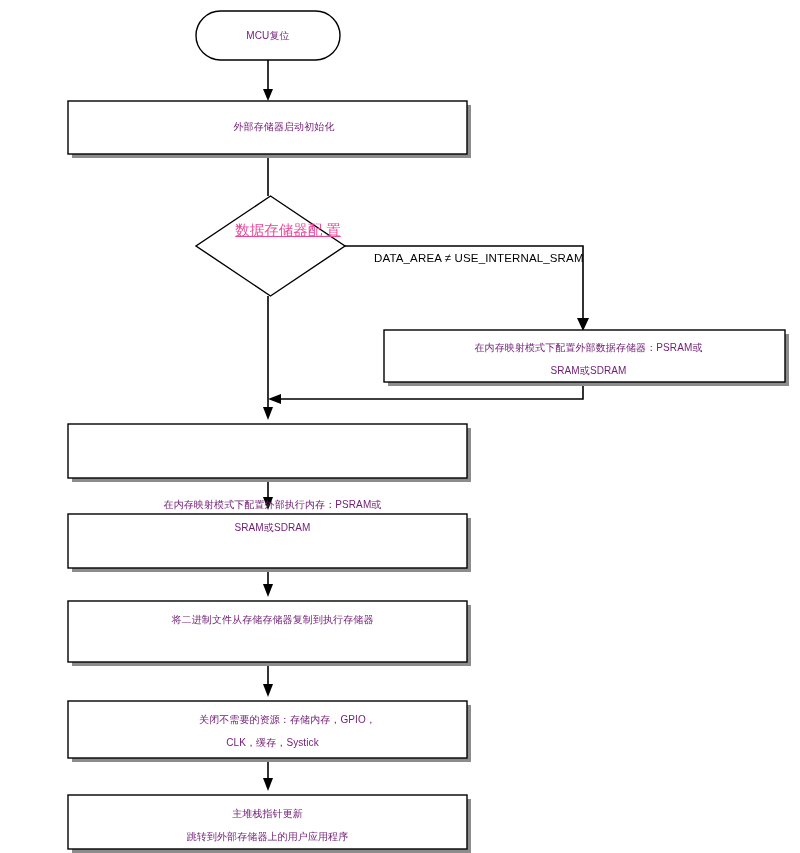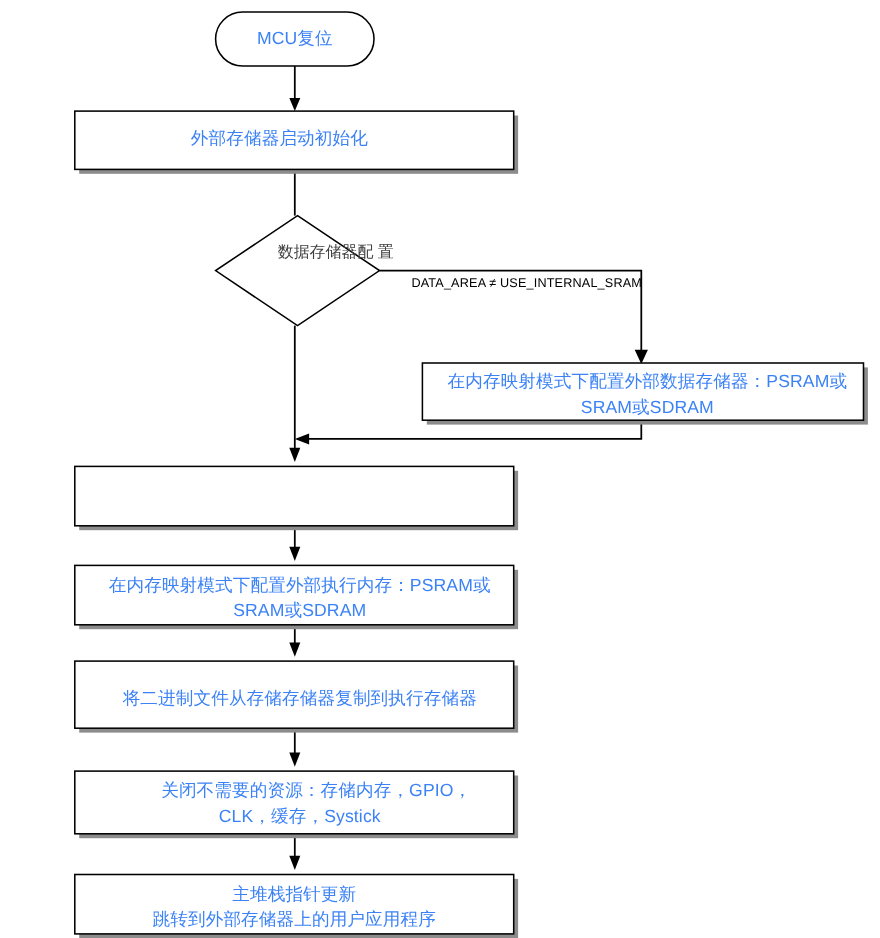--- a/index.html
+++ b/index.html
@@ -42,23 +42,23 @@
     fill: none;
   }
   .edge-arrow {
     fill: #000000;
     stroke: none;
   }
   
   .node-label {
     position: absolute;
     font-family: "Liberation Sans", "DejaVu Sans", sans-serif;
-    font-size: 16px;
+    font-size: 10px;
     line-height: 23px;
-    color: #3b82f6;
+    color: #701a75;
     white-space: pre-wrap;
     letter-spacing: 0.1px;
   }
   .label-center {
     text-align: center;
   }
   .label-left {
     text-align: center;
   }
   .edge-label {
@@ -68,22 +68,23 @@
     line-height: 14px;
     color: #000000;
     white-space: nowrap;
     letter-spacing: 0.15px;
   }
   .diamond-label {
     position: absolute;
     font-family: "Liberation Sans", "DejaVu Sans", sans-serif;
     font-size: 14.5px;
     line-height: 22px;
-    color: #404040;
-    text-align: right;
+    color: #ec4899;
+    text-align: center;
+    text-decoration: underline;
   }
 </style>
 </head>
 <body>
 
 <div id="flowchart-root">
 
   <svg class="flow-canvas" viewBox="0 0 800 853" xmlns="http://www.w3.org/2000/svg">
 
     <g>
@@ -170,35 +171,35 @@
 
     <g>
       <rect class="node-shadow" x="72" y="799" width="399" height="54"></rect>
       <rect class="node-shape" x="68" y="795" width="399" height="54"></rect>
     </g>
 
   </svg>
 
   <div class="node-label label-center" style="left:196px; top:24px; width:144px;">MCU复位</div>
 
-  <div class="node-label label-center" style="left:84px; top:115px; width:340px;">外部存储器启动初始化</div>
+  <div class="node-label label-center" style="left:68px; top:115px; width:340px;padding-left:46px;">外部存储器启动初始化</div>
 
   <div class="diamond-label" style="left:218px; top:219px; width:140px;">数据存储器配
 置</div>
 
   <div class="edge-label" style="left:374px; top:216px;margin-top:35px;">DATA_AREA ≠ USE_INTERNAL_SRAM</div>
 
   <div class="node-label label-left" style="left:396px; top:336px; width:385px;">在内存映射模式下配置外部数据存储器：PSRAM或
 SRAM或SDRAM</div>
 
 
-  <div class="node-label label-left" style="left:80px; top:521px; width:385px;">在内存映射模式下配置外部执行内存：PSRAM或
+  <div class="node-label label-left" style="left:80px; top:493px; width:385px;">在内存映射模式下配置外部执行内存：PSRAM或
 SRAM或SDRAM</div>
 
-  <div class="node-label label-left" style="left:80px; top:608px; width:385px;margin-top:16px;">将二进制文件从存储存储器复制到执行存储器</div>
+  <div class="node-label label-left" style="left:80px; top:608px; width:385px;">将二进制文件从存储存储器复制到执行存储器</div>
 
   <div class="node-label label-left" style="left:80px; top:708px; width:385px; text-indent:30px;">关闭不需要的资源：存储内存，GPIO，
 CLK，缓存，Systick</div>
 
   <div class="node-label label-center" style="left:68px; top:802px; width:399px;">主堆栈指针更新
 跳转到外部存储器上的用户应用程序</div>
 
 </div>
 
 </body></html>

